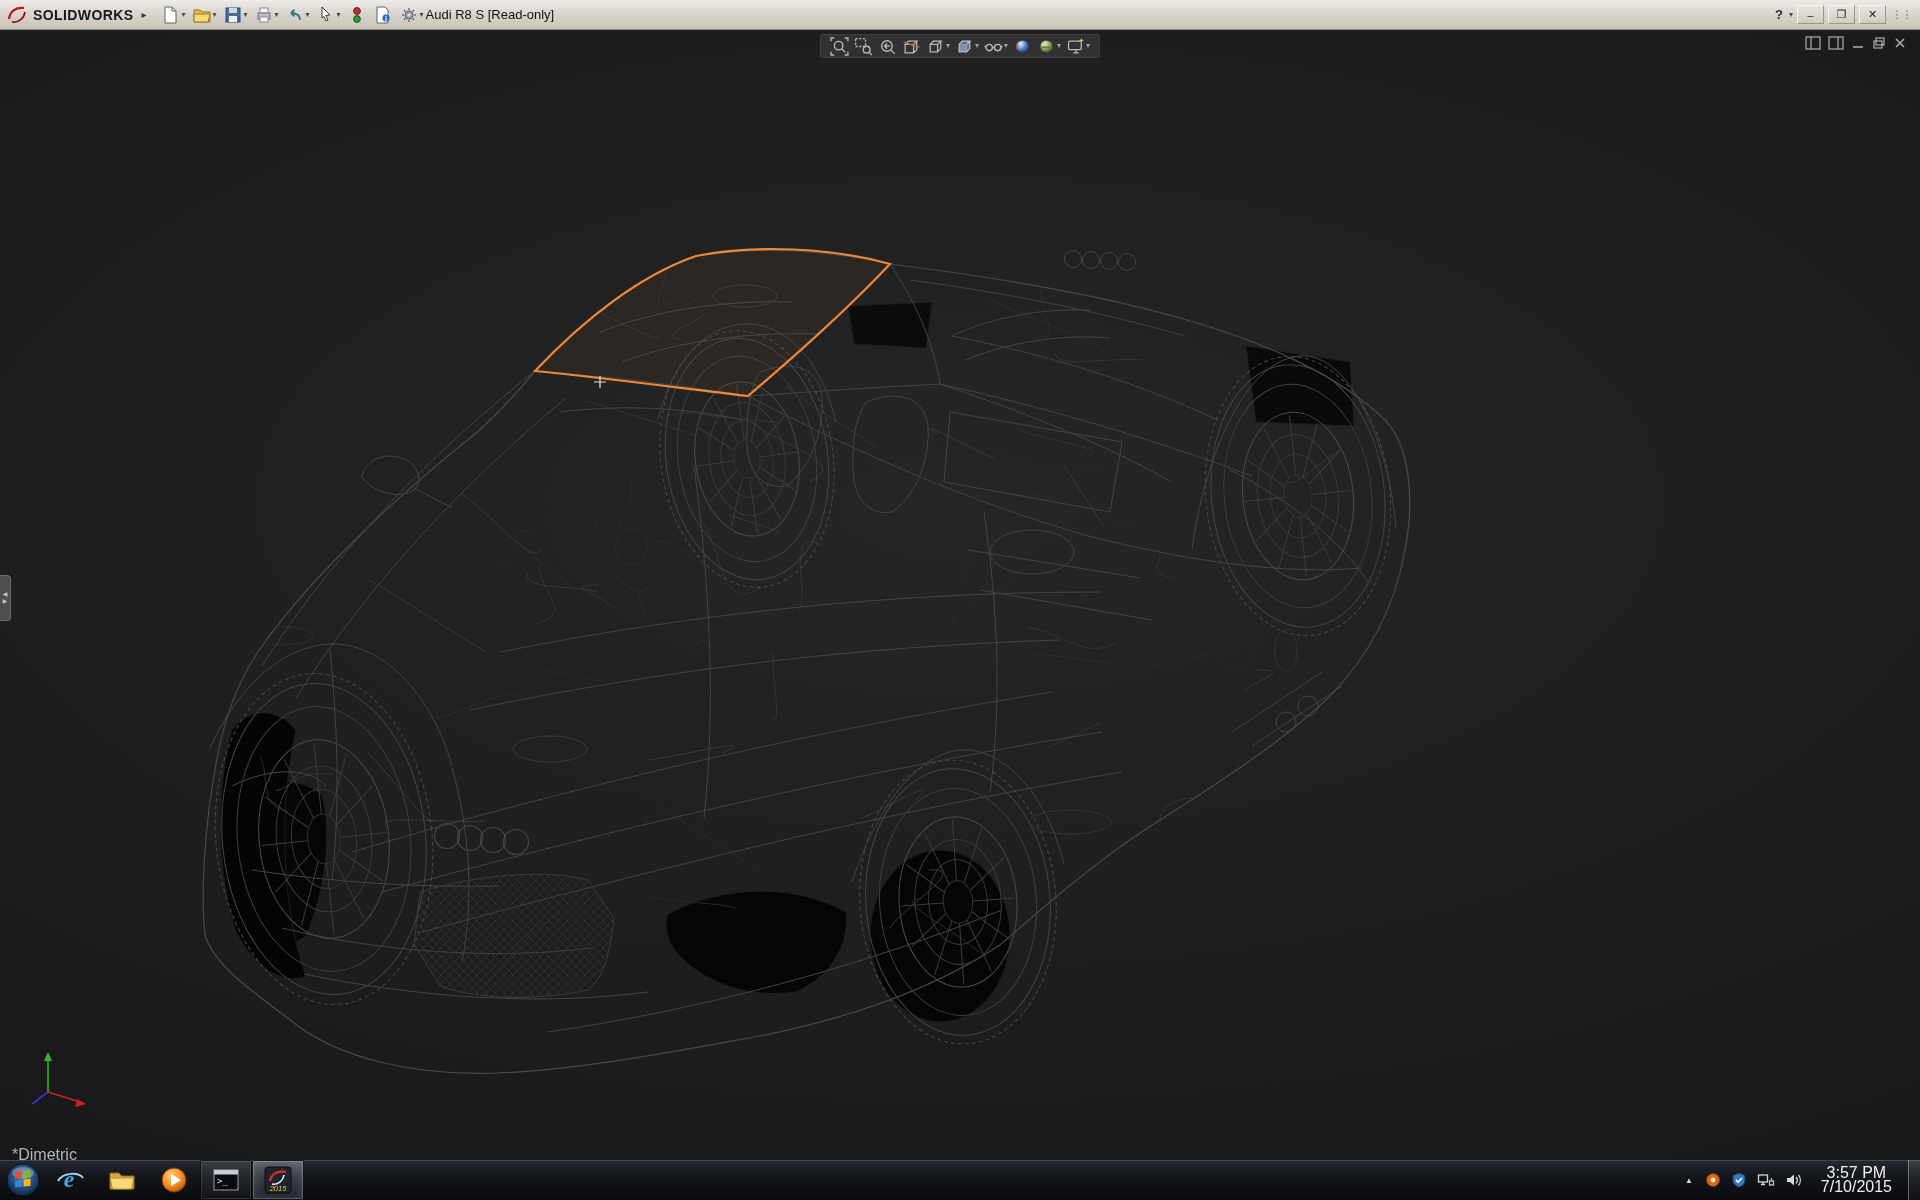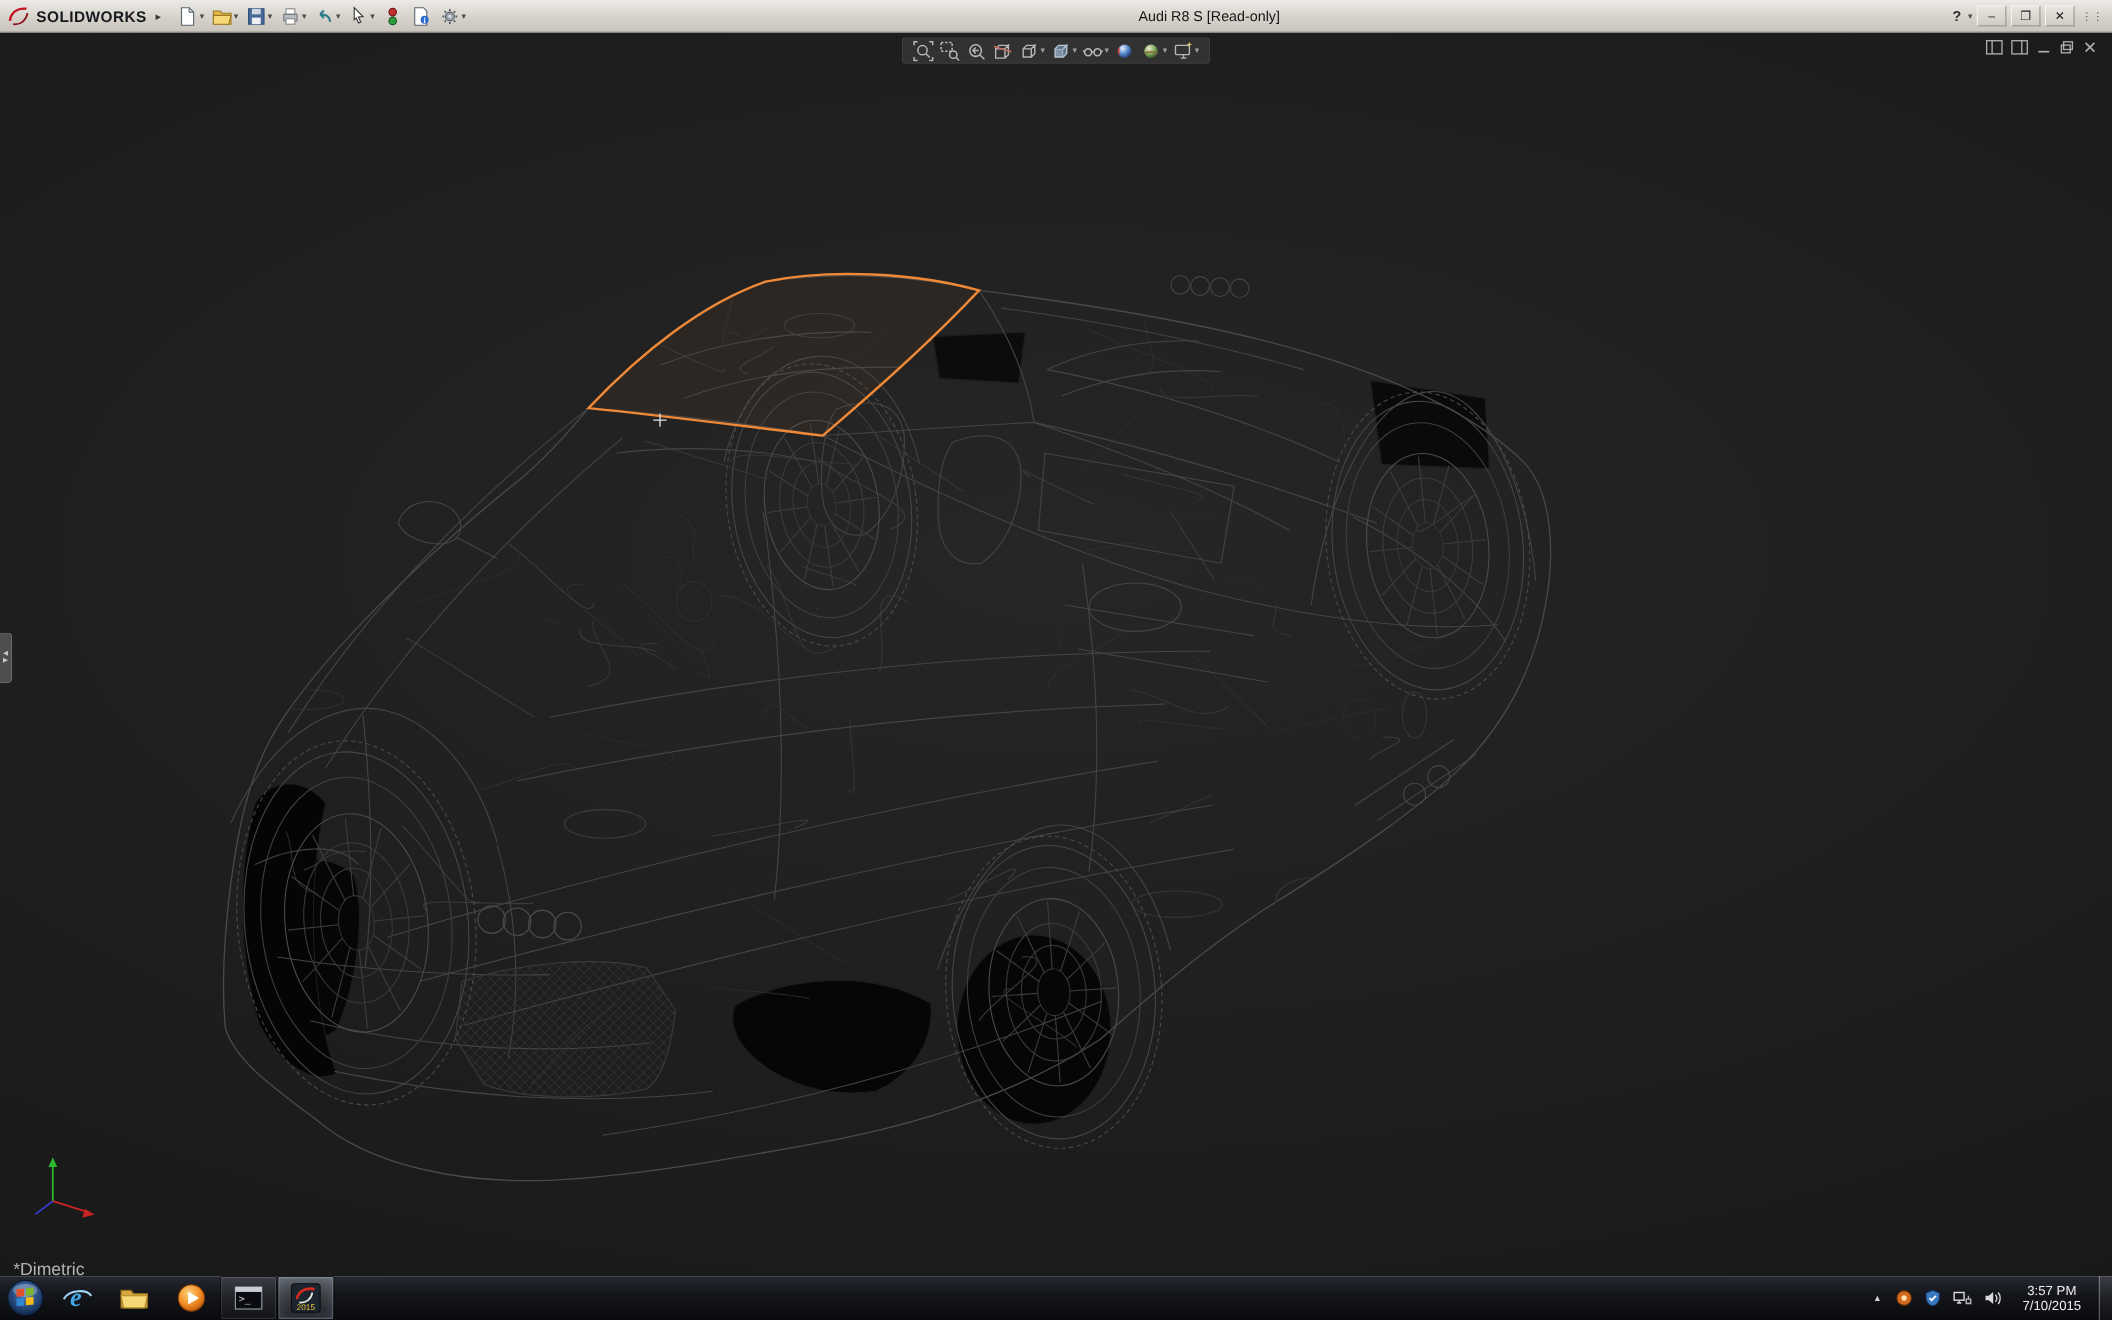--- a/index.html
+++ b/index.html
@@ -10,21 +10,21 @@
   
   .titlebar { position:absolute; top:0; left:0; width:1920px; height:30px;
     background:linear-gradient(#edebe7,#d6d2cb 55%,#c9c5bd);
     border-bottom:1px solid #8a877f; display:flex; align-items:center; z-index:20; }
   .brand { display:flex; align-items:center; gap:5px; padding:0 8px 0 6px; height:100%; }
   .brand-text { font-size:14px; font-weight:bold; color:#15191e; letter-spacing:.4px; }
   .menu-arrow { font-size:10px; color:#333; padding:0 6px 0 0; cursor:default; }
   .qat { display:flex; align-items:center; gap:2px; padding-left:6px; }
   .qat-item { display:flex; align-items:center; gap:1px; padding:1px 2px; border-radius:2px; }
   .caret { font-size:8px; color:#4a4a4a; line-height:8px; }
-  .title-center { flex:1; text-align:center; font-size:13px; color:#141414; white-space:nowrap; }
+  .title-center { flex:1; font-size:13px; color:#141414; white-space:nowrap; }
   .win-controls { display:flex; align-items:center; gap:4px; padding-right:6px; }
   .help-btn { font-size:13px; font-weight:bold; color:#2a2a2a; padding:0 2px; }
   .wc-btn { width:27px; height:19px; display:flex; align-items:center; justify-content:center;
     background:linear-gradient(#e8e5e0,#cfccc5); border:1px solid #9a968d;
     border-top-color:#f6f4f0; border-left-color:#f6f4f0; font-size:11px; color:#222; }
   .wc-extra { font-size:10px; color:#555; padding:0 2px; }
 
   
   .viewport { position:absolute; top:30px; left:0; width:1920px; height:1130px;
     background:radial-gradient(120% 95% at 50% 42%, #262626 0%, #1e1e1e 45%, #141414 100%); }
@@ -56,25 +56,25 @@
     box-shadow:inset 0 1px 0 rgba(255,255,255,.14); display:flex; align-items:center;
     z-index:30; }
   .start-orb { width:42px; height:40px; display:flex; align-items:center;
     justify-content:center; margin-left:2px; }
   .tb-btn { width:52px; height:40px; display:flex; align-items:center; justify-content:center; }
   .tb-open { background:linear-gradient(rgba(255,255,255,.10),rgba(255,255,255,.03));
     border:1px solid rgba(0,0,0,.65); border-radius:2px;
     box-shadow:inset 0 0 0 1px rgba(255,255,255,.12); }
   .tb-active { background:linear-gradient(rgba(255,255,255,.26),rgba(255,255,255,.08));
     border:1px solid rgba(0,0,0,.7); border-radius:2px;
-    box-shadow:inset 0 0 0 1px rgba(255,255,255,.2), inset 0 0 12px rgba(160,190,255,.25); }
+    box-shadow:inset 0 0 0 1px rgba(255,255,255,.2), inset 0 0 12px rgba(160,190,255,.25);font-style:italic; }
   .tb-spacer { flex:1; }
   .tray { display:flex; align-items:center; gap:10px; padding-right:8px; }
   .tray-caret { color:#d4d4d4; font-size:8px; padding:0 2px; }
-  .clock { text-align:center; color:#eee; font-size:12px; line-height:14px;
+  .clock { text-align:center; color:#eee; font-size:16px; line-height:14px;
     padding:0 8px; }
   .show-desktop { width:12px; height:40px; border-left:1px solid rgba(255,255,255,.35);
     background:linear-gradient(rgba(255,255,255,.10),rgba(255,255,255,.02)); }
 </style>
 </head>
 <body>
 
 <div class="stage">
 
   <div class="titlebar">

